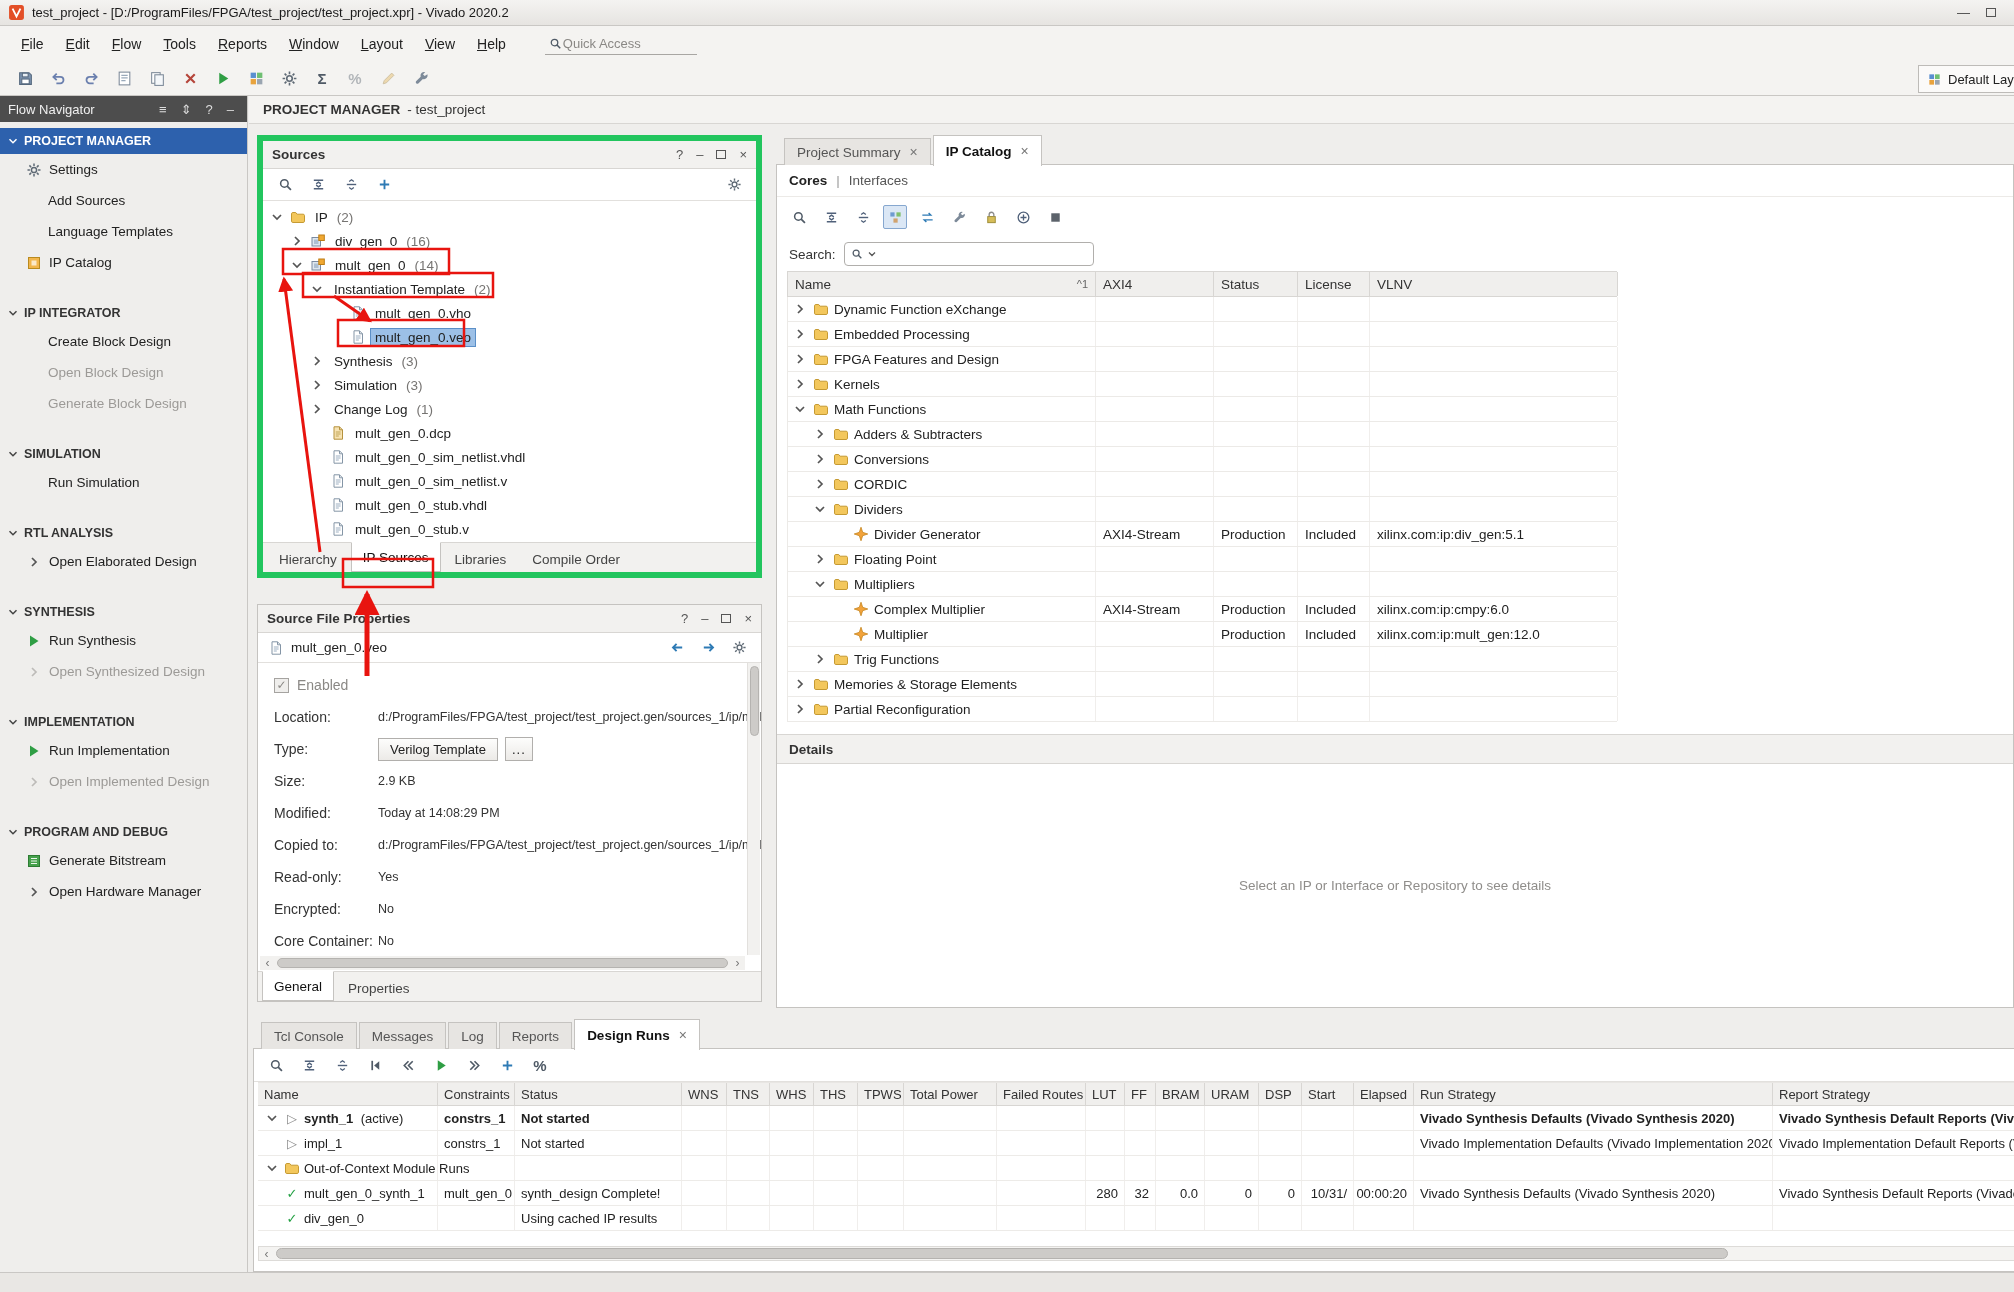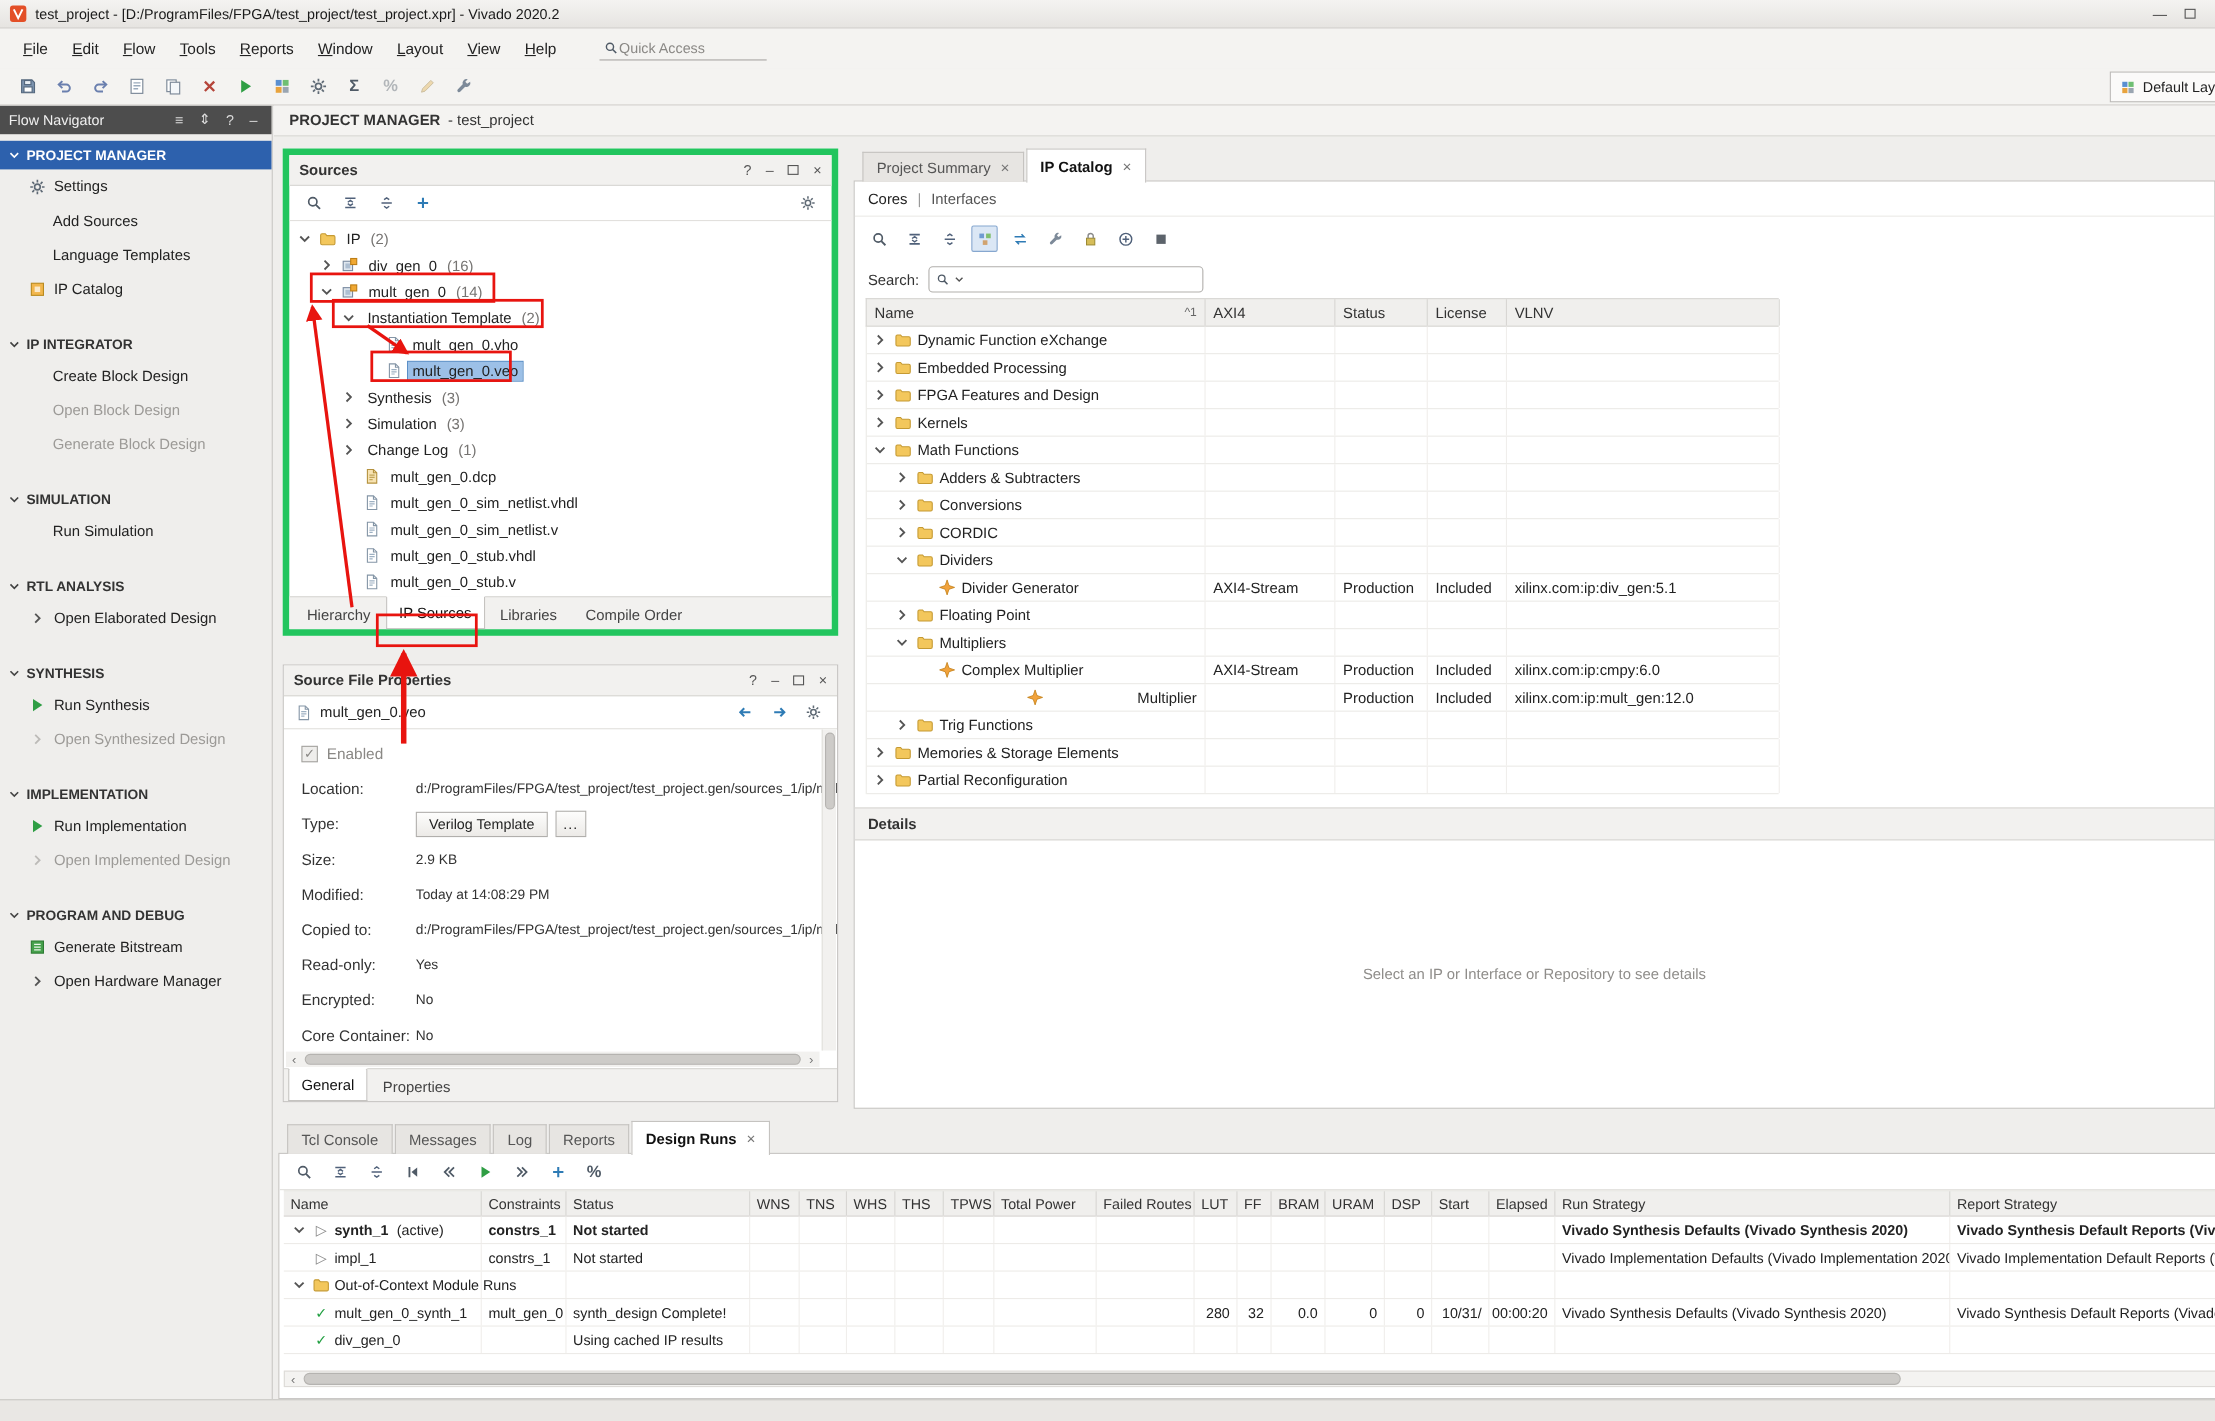--- a/index.html
+++ b/index.html
@@ -91,21 +91,21 @@
 .nb-tabs{display:flex;align-items:stretch;height:30px;padding-left:8px;gap:2px;position:relative;z-index:2}
 .nb-tab{display:flex;align-items:center;gap:9px;padding:0 12px;background:#e7e5e2;border:1px solid #c5c3c0;border-bottom:none;color:#555;font-size:13.5px;margin-top:3px}
 .nb-tab.active{background:#fff;color:#111;margin-top:0;margin-bottom:-1px;font-weight:bold}
 .nb-tab .x{color:#777;font-size:14px;font-weight:normal}
 .nb-content{position:absolute;left:0;right:0;top:29px;bottom:0;background:#fff;border:1px solid #c5c3c0;display:flex;flex-direction:column;overflow:hidden}
 .ipcat-panel{left:776px;top:135px;width:1238px;height:873px}
 .bottom-panel{left:253px;top:1019px;width:1925px;height:253px}
 .nb-help{margin-left:auto;margin-right:10px;align-self:center;color:#666;font-size:13px}
 
 .cores-row{height:32px;display:flex;align-items:center;gap:9px;padding:0 12px;font-size:13.5px;border-bottom:1px solid #eceae7;flex:none}
-.cores-label{font-weight:normal;color:#222}
+.cores-label{font-weight:bold;color:#222}
 .view-sep{color:#999}
 .interfaces-label{color:#555}
 .ipcat-toolbar{height:40px;display:flex;align-items:center;gap:8px;padding:0 10px;flex:none}
 .search-row{height:34px;display:flex;align-items:center;gap:8px;padding:0 12px;flex:none;font-size:13.5px;color:#333}
 .search-box{width:250px;height:24px;border:1px solid #b1afac;border-radius:4px;background:#fff;display:flex;align-items:center;padding:0 6px;gap:3px;color:#777}
 .search-box .icw{width:12px;height:12px}
 .ip-table{margin-left:10px;width:830px;flex:none}
 .ip-thead{display:grid;height:26px;background:#f0efed;border-top:1px solid #d8d6d3;border-bottom:1px solid #d8d6d3;border-left:1px solid #d8d6d3}
 .ip-cell{display:flex;align-items:center;gap:5px;padding:0 7px;border-right:1px solid #d8d6d3;overflow:hidden;white-space:nowrap;font-size:13.5px;color:#333}
 .ip-thead .ip-cell:first-child{justify-content:space-between}
@@ -1107,21 +1107,21 @@
                   </svg>
                 </span>
                 <span class="lbl">Complex Multiplier</span>
               </div>
               <div class="ip-cell">AXI4-Stream</div>
               <div class="ip-cell">Production</div>
               <div class="ip-cell">Included</div>
               <div class="ip-cell">xilinx.com:ip:cmpy:6.0</div>
             </div>
             <div class="ip-row" style="grid-template-columns: 308px 118px 84px 72px 248px;">
-              <div class="ip-cell" style="padding-left: 44px; justify-content: space-between;">
+              <div class="ip-cell" style="padding-left: 44px;">
                 <span class="icw"></span>
                 <span class="icw">
                   <svg class="svgic" viewBox="0 0 16 16">
                     <path d="M8 1.2l1.7 5.1L14.8 8l-5.1 1.7L8 14.8 6.3 9.7 1.2 8l5.1-1.7z" fill="#f2a33c" stroke="#c07c10" stroke-width=".7"></path>
                   </svg>
                 </span>
                 <span class="lbl">Multiplier</span>
               </div>
               <div class="ip-cell"></div>
               <div class="ip-cell">Production</div>

